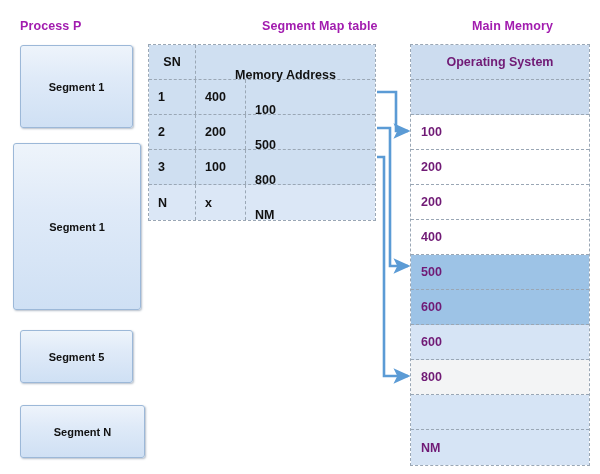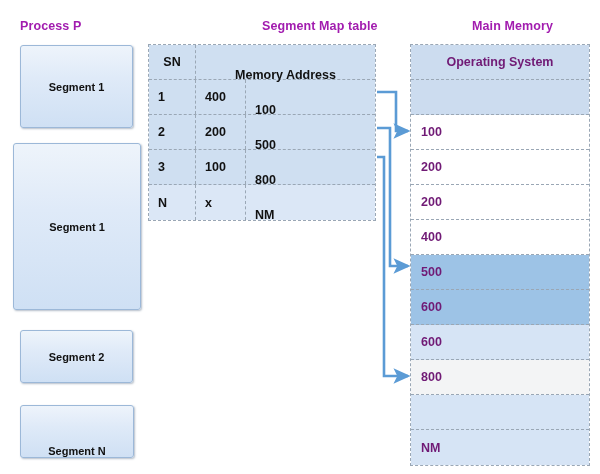--- a/index.html
+++ b/index.html
@@ -112,23 +112,23 @@
   <div class="col-title" style="left:218px;top:19px;margin-left:44px;">Segment Map table</div>
   <div class="col-title" style="left:472px;top:19px;">Main Memory</div>
 
   <div class="seg-box" style="left:20px;top:45px;width:113px;height:83px;">
     <span>Segment 1</span>
   </div>
   <div class="seg-box" style="left:13px;top:143px;width:128px;height:167px;">
     <span>Segment 1</span>
   </div>
   <div class="seg-box" style="left:20px;top:330px;width:113px;height:53px;">
-    <span>Segment 2</span>
+    <span>Segment 5</span>
   </div>
-  <div class="seg-box" style="left:20px;top:405px;width:114px;height:53px;align-items:flex-end;">
+  <div class="seg-box" style="left:20px;top:405px;width:125px;height:53px;">
     <span>Segment N</span>
   </div>
 
   <div class="smt">
     <div class="smt-row head fill-mid">
       <div class="smt-cell c-sn">SN</div>
       <div class="smt-cell c-addr">Memory Address</div>
     </div>
     <div class="smt-row fill-mid">
       <div class="smt-cell c-sn">1</div>

